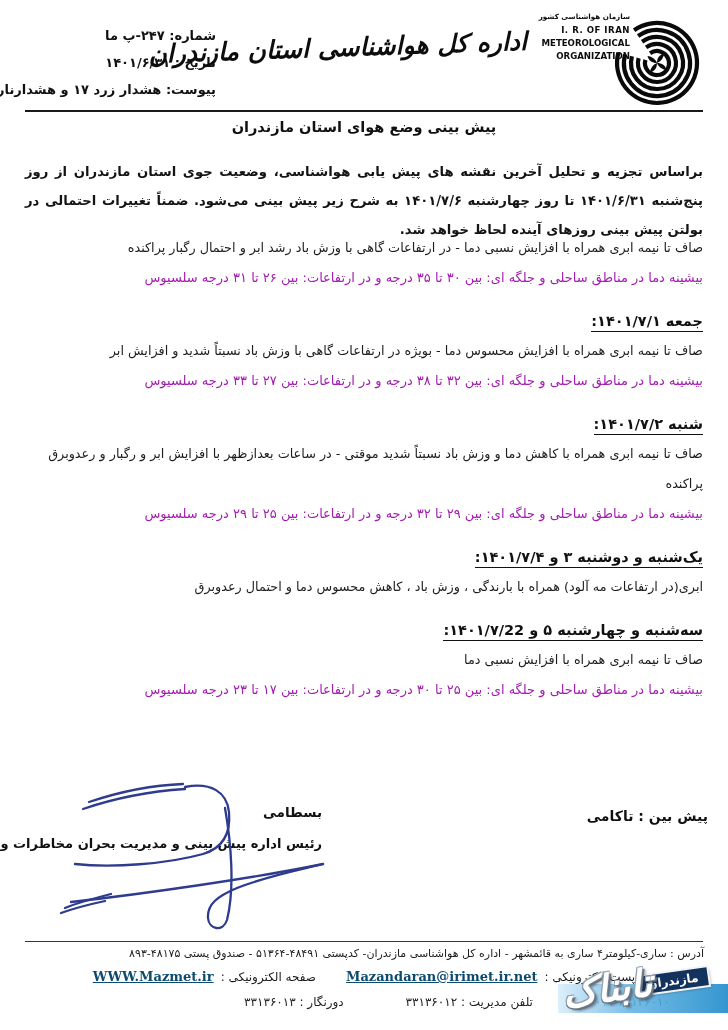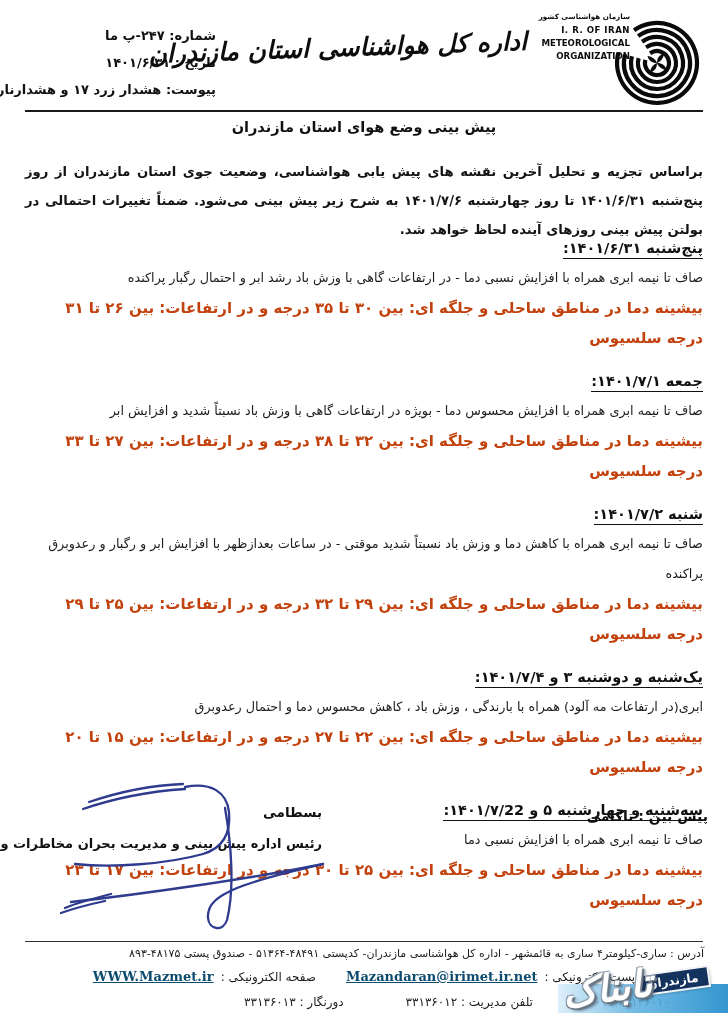--- a/index.html
+++ b/index.html
@@ -21,21 +21,21 @@
   .bulletin-title{position:absolute;top:119px;left:0;right:0;text-align:center;font-weight:bold;font-size:14.5px;}
   .intro{
     position:absolute;top:144px;right:25px;left:25px;
     font-weight:bold;font-size:13.2px;line-height:29px;text-align:justify;color:#141414;
   }
   .days{position:absolute;top:233px;right:25px;left:25px;}
   .day{margin-bottom:13px;}
   .day-heading{font-weight:bold;font-size:14.5px;line-height:30px;}
   .day-heading span{border-bottom:1.6px solid #111;padding-bottom:2px;}
   .day-body{font-size:12.8px;line-height:30px;color:#1d1d1d;}
-  .day-temps{font-size:15px;line-height:30px;font-weight:bold;color:#c2410c;}
+  .day-temps{font-size:13px;line-height:30px;font-weight:normal;color:#a21caf;}
   
   .forecaster{position:absolute;top:808px;right:20px;font-weight:bold;font-size:14px;white-space:nowrap;}
   .signer{position:absolute;top:800px;left:30px;width:292px;direction:rtl;}
   .signer-name{font-weight:bold;font-size:13.5px;text-align:right;padding-left:110px;line-height:24px;}
   .signer-title{font-weight:bold;font-size:13px;line-height:22px;margin-top:9px;white-space:nowrap;text-align:right;}
   .signature-svg{position:absolute;top:780px;left:55px;width:310px;height:158px;z-index:3;pointer-events:none;}
   
   .footer-rule{position:absolute;top:941px;left:25px;width:678px;border-top:1.4px solid #333;}
   .addr{position:absolute;top:947px;right:24px;left:24px;font-size:11px;text-align:right;white-space:nowrap;color:#1b1b1b;}
   .contact-row{
@@ -99,38 +99,36 @@
     </g>
   </svg>
 
   <div class="header-rule"></div>
 
   <div class="bulletin-title">پیش بینی وضع هوای استان مازندران</div>
   <p class="intro">براساس تجزیه و تحلیل آخرین نقشه های پیش یابی هواشناسی، وضعیت جوی استان مازندران از روز پنج‌شنبه ۱۴۰۱/۶/۳۱ تا روز چهارشنبه ۱۴۰۱/۷/۶ به شرح زیر پیش بینی می‌شود. ضمناً تغییرات احتمالی در بولتن پیش بینی روزهای آینده لحاظ خواهد شد.</p>
 
   <div class="days">
     <div class="day">
-      <div class="day-heading"><span>پنج‌شنبه ۱۴۰۱/۶/۳۱:</span></div>
       <div class="day-body">صاف تا نیمه ابری همراه با افزایش نسبی دما - در ارتفاعات گاهی با وزش باد رشد ابر و احتمال رگبار پراکنده</div>
       <div class="day-temps">بیشینه دما در مناطق ساحلی و جلگه ای: بین ۳۰ تا ۳۵ درجه و در ارتفاعات: بین ۲۶ تا ۳۱ درجه سلسیوس</div>
     </div>
     <div class="day">
       <div class="day-heading"><span>جمعه ۱۴۰۱/۷/۱:</span></div>
       <div class="day-body">صاف تا نیمه ابری همراه با افزایش محسوس دما - بویژه در ارتفاعات گاهی با وزش باد نسبتاً شدید و افزایش ابر</div>
       <div class="day-temps">بیشینه دما در مناطق ساحلی و جلگه ای: بین ۳۲ تا ۳۸ درجه و در ارتفاعات: بین ۲۷ تا ۳۳ درجه سلسیوس</div>
     </div>
     <div class="day">
       <div class="day-heading"><span>شنبه ۱۴۰۱/۷/۲:</span></div>
       <div class="day-body">صاف تا نیمه ابری همراه با کاهش دما و وزش باد نسبتاً شدید موقتی - در ساعات بعدازظهر با افزایش ابر و رگبار و رعدوبرق پراکنده</div>
       <div class="day-temps">بیشینه دما در مناطق ساحلی و جلگه ای: بین ۲۹ تا ۳۲ درجه و در ارتفاعات: بین ۲۵ تا ۲۹ درجه سلسیوس</div>
     </div>
     <div class="day">
       <div class="day-heading"><span>یک‌شنبه و دوشنبه ۳ و ۱۴۰۱/۷/۴:</span></div>
       <div class="day-body">ابری(در ارتفاعات مه آلود) همراه با بارندگی ، وزش باد ، کاهش محسوس دما و احتمال رعدوبرق</div>
-      <div class="day-temps">بیشینه دما در مناطق ساحلی و جلگه ای: بین ۲۲ تا ۲۷ درجه و در ارتفاعات: بین ۱۵ تا ۲۰ درجه سلسیوس</div>
     </div>
     <div class="day">
       <div class="day-heading"><span>سه‌شنبه و چهارشنبه ۵ و ۱۴۰۱/۷/22:</span></div>
       <div class="day-body">صاف تا نیمه ابری همراه با افزایش نسبی دما</div>
       <div class="day-temps">بیشینه دما در مناطق ساحلی و جلگه ای: بین ۲۵ تا ۳۰ درجه و در ارتفاعات: بین ۱۷ تا ۲۳ درجه سلسیوس</div>
     </div>
   </div>
 
   <div class="forecaster">پیش بین : تاکامی</div>
   <div class="signer">

